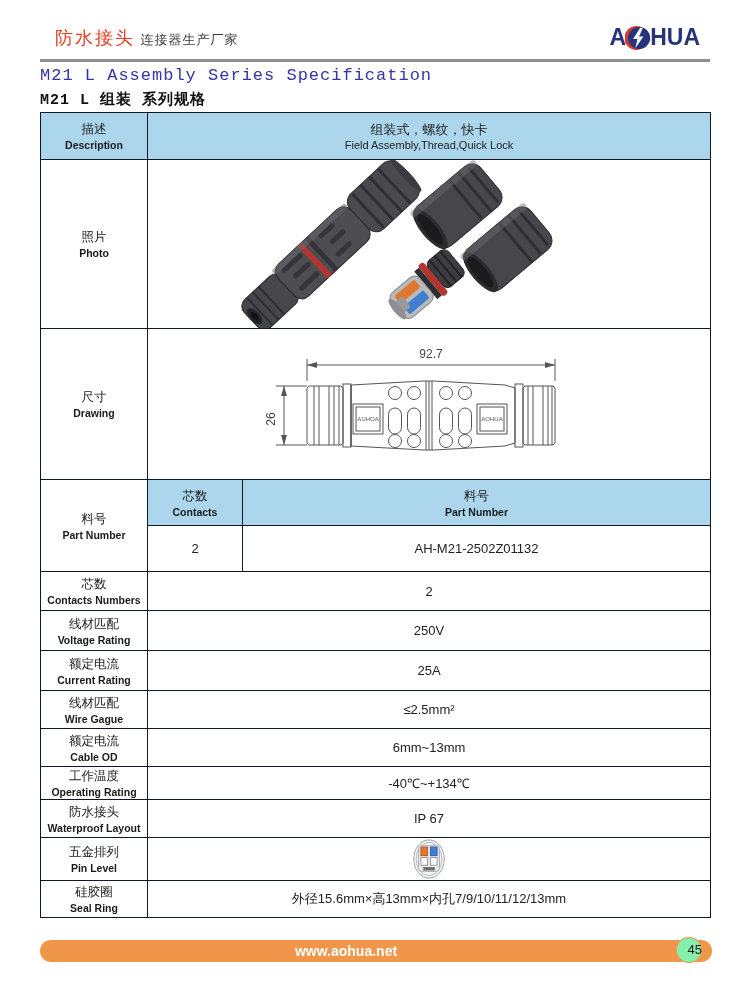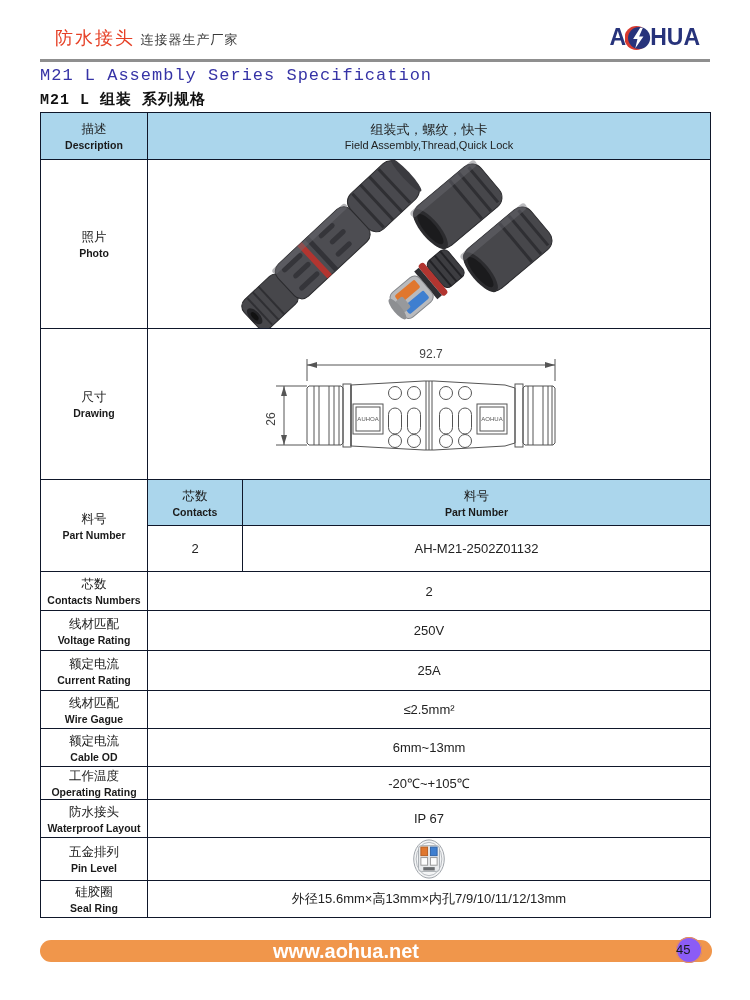--- a/index.html
+++ b/index.html
@@ -24,22 +24,22 @@
   .lbl .en{font-size:10.5px;font-weight:bold;color:#1a1a1a;margin-top:1px;}
   .hdr .cn{font-size:13px;}
   .hdr .en{font-size:11px;font-weight:normal;}
   td.val{font-size:13px;color:#333;}
   td.fig{vertical-align:middle;}
   svg{display:block;}
   td.fig svg{margin:0 auto;}
 
   
   .footbar{position:absolute;left:40px;top:940px;width:672px;height:22px;background:#f0964b;border-radius:11px;}
-  .footurl{position:absolute;left:0;right:60px;top:0;height:22px;line-height:22px;text-align:center;color:#fff;font-size:20px;font-weight:bold;}
-  .pagenum{position:absolute;left:636px;top:-3px;width:26px;height:26px;background:#8b5cf6;border-radius:50%;text-align:left;line-height:26px;font-size:13px;color:#1a1a1a;box-shadow:0 0 0 1px #f0964b inset;}
+  .footurl{position:absolute;left:0;right:60px;top:0;height:22px;line-height:22px;text-align:center;color:#fff;font-size:14px;font-weight:bold;}
+  .pagenum{position:absolute;left:636px;top:-3px;width:26px;height:26px;background:#86efac;border-radius:50%;text-align:right;line-height:26px;font-size:13px;color:#1a1a1a;box-shadow:0 0 0 1px #f0964b inset;}
 </style>
 </head>
 <body>
 
 <div class="page">
 
   <div class="brand-row">
     <span class="brand-cn">防水接头</span>
     <span class="tagline">连接器生产厂家</span>
     <div class="logo">
@@ -266,21 +266,21 @@
         <div class="cn">额定电流</div>
         <div class="en">Cable OD</div>
       </td>
       <td class="val" colspan="2">6mm~13mm</td>
     </tr>
     <tr style="height:33px">
       <td class="lbl">
         <div class="cn">工作温度</div>
         <div class="en">Operating Rating</div>
       </td>
-      <td class="val" colspan="2">-20℃~+105℃</td>
+      <td class="val" colspan="2">-40℃~+134℃</td>
     </tr>
     <tr style="height:38px">
       <td class="lbl">
         <div class="cn">防水接头</div>
         <div class="en">Waterproof Layout</div>
       </td>
       <td class="val" colspan="2">IP 67</td>
     </tr>
     <tr style="height:43px">
       <td class="lbl">

